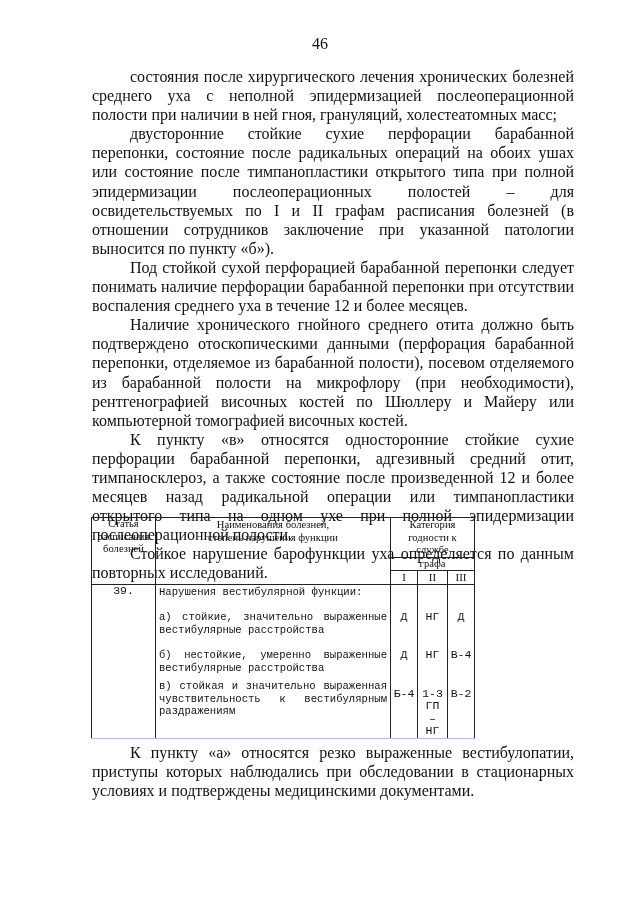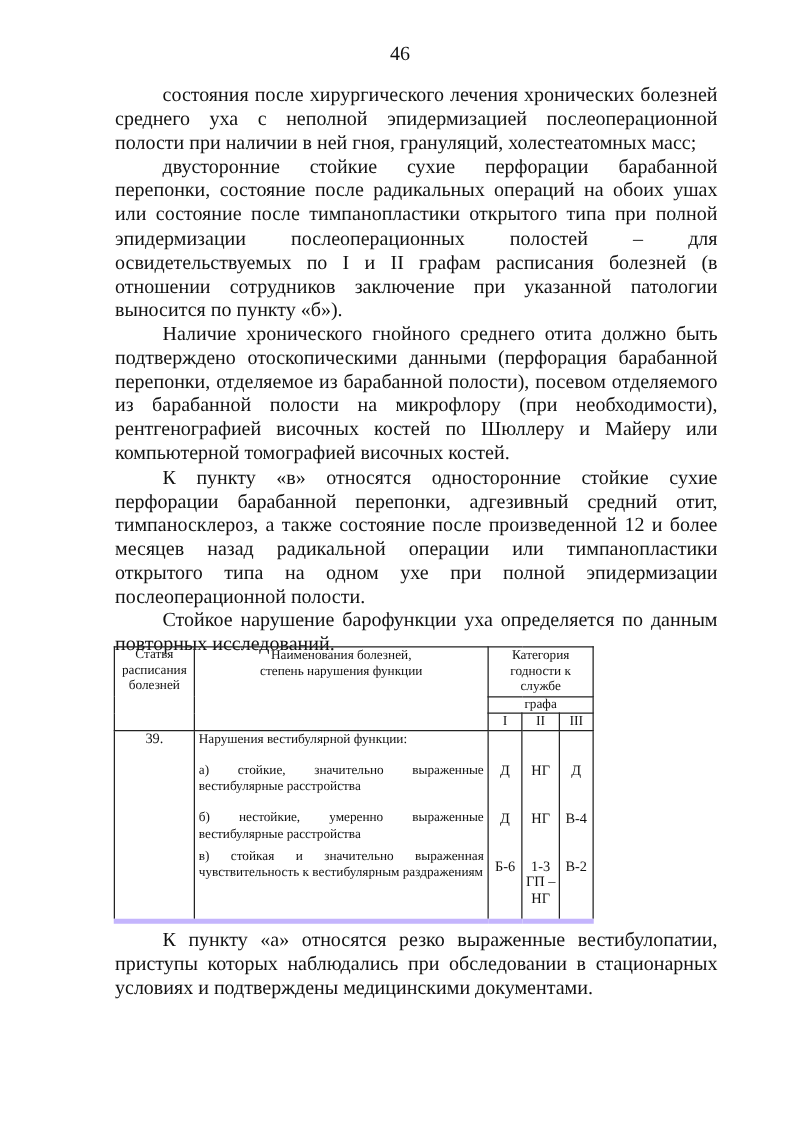--- a/index.html
+++ b/index.html
@@ -13,34 +13,35 @@
   .table-wrap { position: absolute; left: 91px; top: 517px; width: 484px; }
   table { border-collapse: collapse; width: 384px; font-size: 10.6px; line-height: 12.5px; }
   td, th { border: 1px solid #222; padding: 0; font-weight: normal; vertical-align: top; }
   .col-art { width: 63px; text-align: center; }
   .col-name { text-align: center; }
   .col-cat { width: 26px; text-align: center; }
   .hdr-cat { text-align: center; }
   .hdr-graf { text-align: center; }
   .roman { text-align: center; font-size: 11px; }
   .body-row td { border-top: 1px solid #222; border-bottom: none; }
-  .body-row.last td { border-bottom: 4px solid #c4b5fd; }
+  .body-row.last td { border-bottom: 1px solid #c4b5fd; font-family: Liberation Mono, monospace; }
   .cell-name { text-align: left; padding: 3px 3px 0 3px; }
   .item { text-align: justify; text-align-last: left; margin: 0; }
   .cat-val { font-size: 11.5px; text-align: center; }
   .after-table { position: absolute; left: 92px; width: 482px; top: 743px; }
 </style>
 </head>
 <body>
 
 <div class="page-number">46</div>
 
 <div class="body-text">
   <p class="para">состояния после хирургического лечения хронических болезней среднего уха с неполной эпидермизацией послеоперационной полости при наличии в ней гноя, грануляций, холестеатомных масс;</p>
   <p class="para">двусторонние стойкие сухие перфорации барабанной перепонки, состояние после радикальных операций на обоих ушах или состояние после тимпанопластики открытого типа при полной эпидермизации послеоперационных полостей – для освидетельствуемых по I и II графам расписания болезней (в отношении сотрудников заключение при указанной патологии выносится по пункту «б»).</p>
+  <p class="para">Под стойкой сухой перфорацией барабанной перепонки следует понимать наличие перфорации барабанной перепонки при отсутствии воспаления среднего уха в течение 12 и более месяцев.</p>
   <p class="para">Наличие хронического гнойного среднего отита должно быть подтверждено отоскопическими данными (перфорация барабанной перепонки, отделяемое из барабанной полости), посевом отделяемого из барабанной полости на микрофлору (при необходимости), рентгенографией височных костей по Шюллеру и Майеру или компьютерной томографией височных костей.</p>
   <p class="para">К пункту «в» относятся односторонние стойкие сухие перфорации барабанной перепонки, адгезивный средний отит, тимпаносклероз, а также состояние после произведенной 12 и более месяцев назад радикальной операции или тимпанопластики открытого типа на одном ухе при полной эпидермизации послеоперационной полости.</p>
   <p class="para">Стойкое нарушение барофункции уха определяется по данным повторных исследований.</p>
 </div>
 
 <div class="table-wrap">
   <table>
     <tbody>
         <tr>
       <th class="col-art" rowspan="3" style="height:34px;">
@@ -67,21 +68,21 @@
       <td class="col-art cat-val" style="height:150px; font-size:11.5px;">39.</td>
       <td class="cell-name">
         <div style="margin-top:-2px;">Нарушения вестибулярной функции:</div>
         <p class="item" style="margin-top:13px;">а) стойкие, значительно выраженные вестибулярные расстройства</p>
         <p class="item" style="margin-top:13px;">б) нестойкие, умеренно выраженные вестибулярные расстройства</p>
         <p class="item" style="margin-top:6px;">в) стойкая и значительно выраженная чувствительность к вестибулярным раздражениям</p>
       </td>
       <td class="col-cat cat-val">
         <div style="margin-top:26px;">Д</div>
         <div style="margin-top:26px;">Д</div>
-        <div style="margin-top:26px;">Б-6</div>
+        <div style="margin-top:26px;">Б-4</div>
       </td>
       <td class="col-cat cat-val" style="width:29px;">
         <div style="margin-top:26px;">НГ</div>
         <div style="margin-top:26px;">НГ</div>
         <div style="margin-top:26px; padding:0 2px;">1-3 ГП – НГ</div>
       </td>
       <td class="col-cat cat-val">
         <div style="margin-top:26px;">Д</div>
         <div style="margin-top:26px;">В-4</div>
         <div style="margin-top:26px;">В-2</div>

